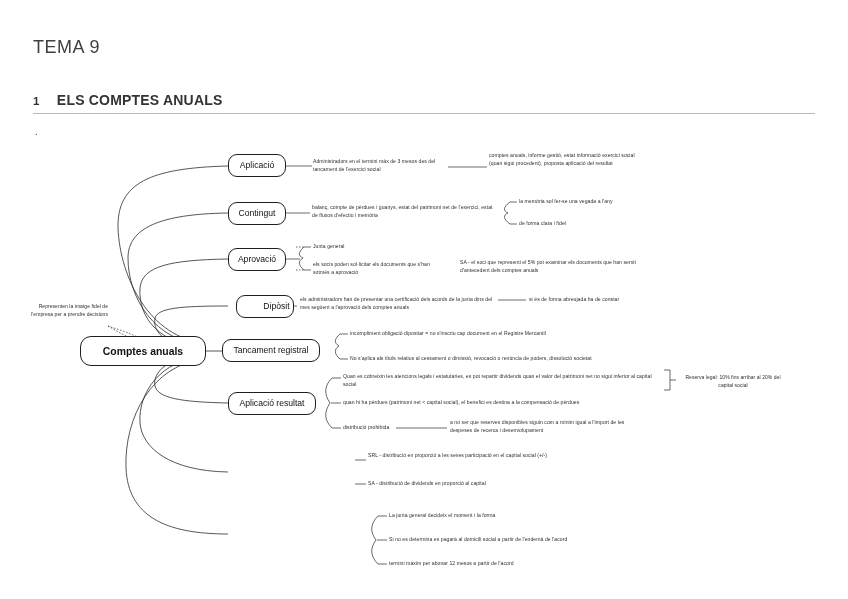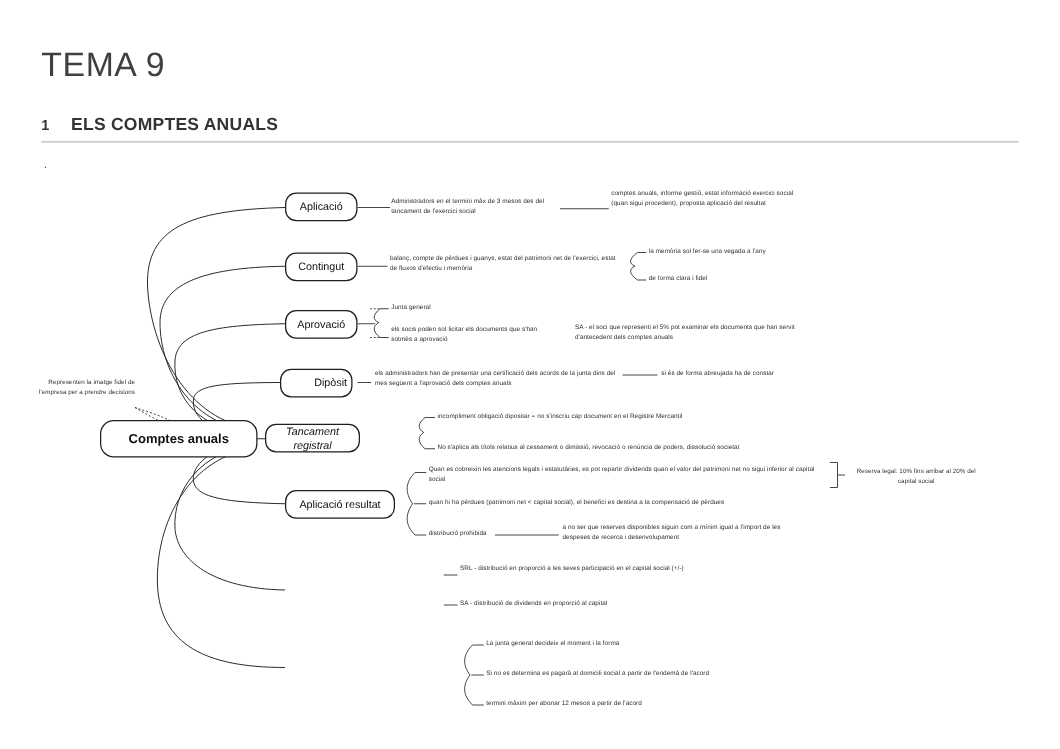--- a/index.html
+++ b/index.html
@@ -14,21 +14,21 @@
     overflow: hidden;
     font-family: "Liberation Sans", sans-serif;
     color: #2b2b2b;
   }
 
   
   #doc-title {
     position: absolute;
     left: 33px;
     top: 37px;
-    font-size: 27px;
+    font-size: 18px;
     font-weight: 400;
     letter-spacing: 0.5px;
     color: #404040;
     white-space: nowrap;
   }
   #section-heading {
     position: absolute;
     left: 33px;
     top: 91px;
     width: 782px;
@@ -213,25 +213,25 @@
   <div class="node" style="left:228px; top:74px; width:58px; height:23px;">Contingut</div>
   <div class="leaf" style="left:312px; top:76px; width:185px;">balanç, compte de pèrdues i guanys, estat del patrimoni net de l'exercici, estat de fluxos d'efectiu i memòria</div>
   <div class="leaf" style="left:519px; top:70px; width:120px;">la memòria sol fer-se una vegada a l'any</div>
   <div class="leaf" style="left:519px; top:92px; width:120px;">de forma clara i fidel</div>
 
   <div class="node" style="left:228px; top:120px; width:58px; height:23px;">Aprovació</div>
   <div class="leaf" style="left:313px; top:115px; width:100px;">Junta general</div>
   <div class="leaf" style="left:313px; top:133px; width:128px;">els socis poden sol·licitar els documents que s'han sotmès a aprovació</div>
   <div class="leaf" style="left:460px; top:131px; width:195px;">SA - el soci que representi el 5% pot examinar els documents que han servit d'antecedent dels comptes anuals</div>
 
-  <div class="node" style="left:224px; top:167px; width:58px; height:23px;padding-left:27px;">Dipòsit</div>
+  <div class="node" style="left:236px; top:167px; width:58px; height:23px;padding-left:27px;">Dipòsit</div>
   <div class="leaf" style="left:300px; top:168px; width:200px;">els administradors han de presentar una certificació dels acords de la junta dins del mes següent a l'aprovació dels comptes anuals</div>
   <div class="leaf" style="left:529px; top:168px; width:130px;">si és de forma abreujada ha de constar</div>
 
-  <div class="node" style="left:212px; top:211px; width:76px; height:23px;font-style:italic;">Tancament registral</div>
+  <div class="node" style="left:222px; top:211px; width:98px; height:23px;">Tancament registral</div>
   <div class="leaf" style="left:350px; top:202px; width:290px;">incompliment obligació dipositar = no s'inscriu cap document en el Registre Mercantil</div>
   <div class="leaf" style="left:350px; top:227px; width:342px;">No s'aplica als títols relatius al cessament o dimissió, revocació o renúncia de poders, dissolució societat</div>
 
   <div class="node" style="left:228px; top:264px; width:88px; height:23px;">Aplicació resultat</div>
   <div class="leaf" style="left:343px; top:245px; width:318px;">Quan es cobreixin les atencions legals i estatutàries, es pot repartir dividends quan el valor del patrimoni net no sigui inferior al capital social</div>
   <div class="leaf" style="left:343px; top:271px; width:318px;">quan hi ha pèrdues (patrimoni net &lt; capital social), el benefici es destina a la compensació de pèrdues</div>
   <div class="leaf" style="left:343px; top:296px; width:56px;">distribució prohibida</div>
   <div class="leaf" style="left:450px; top:291px; width:180px;">a no ser que reserves disponibles siguin com a mínim igual a l'import de les despeses de recerca i desenvolupament</div>
   <div class="leaf bracket-note" style="left:678px; top:246px; width:110px;">Reserva legal: 10% fins arribar al 20% del capital social</div>
 

